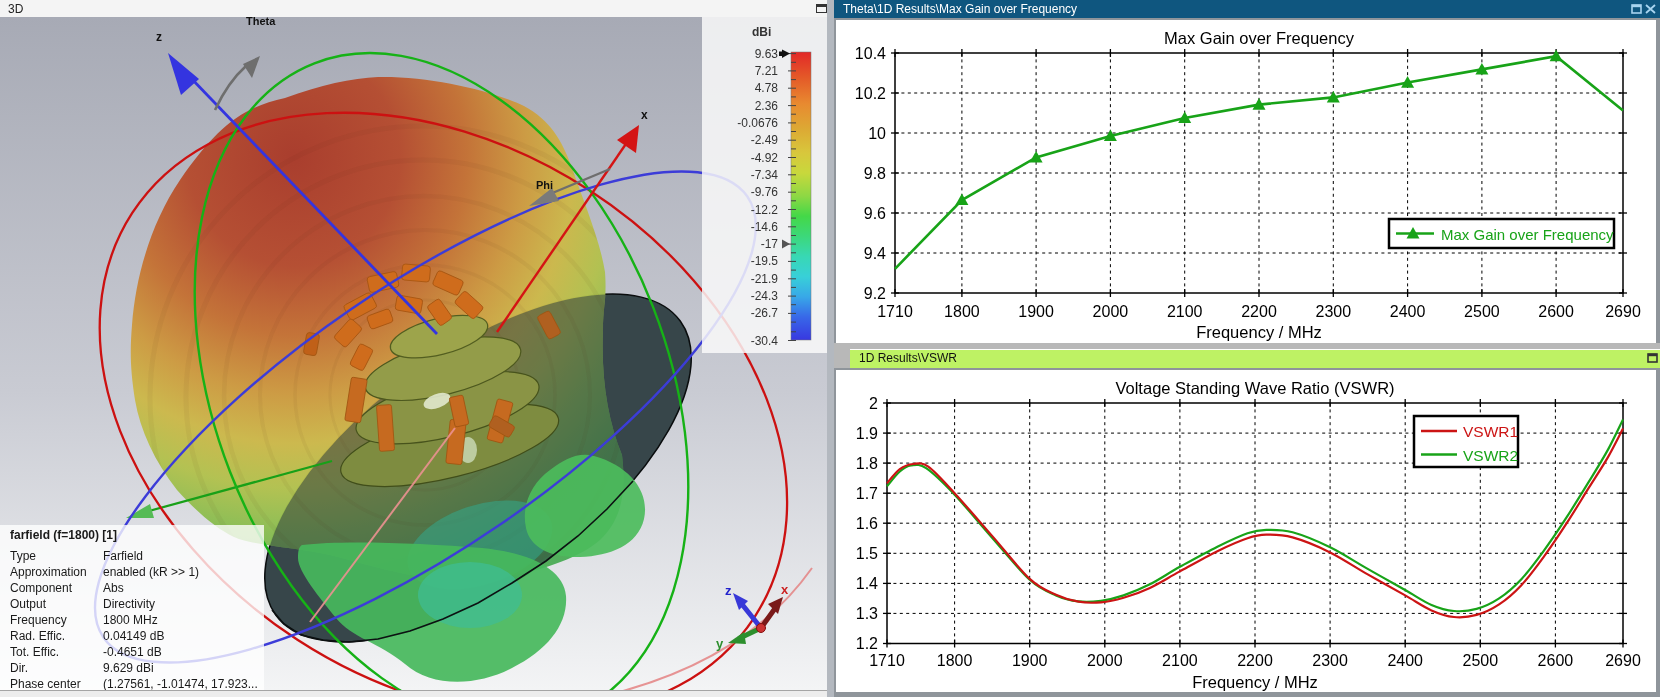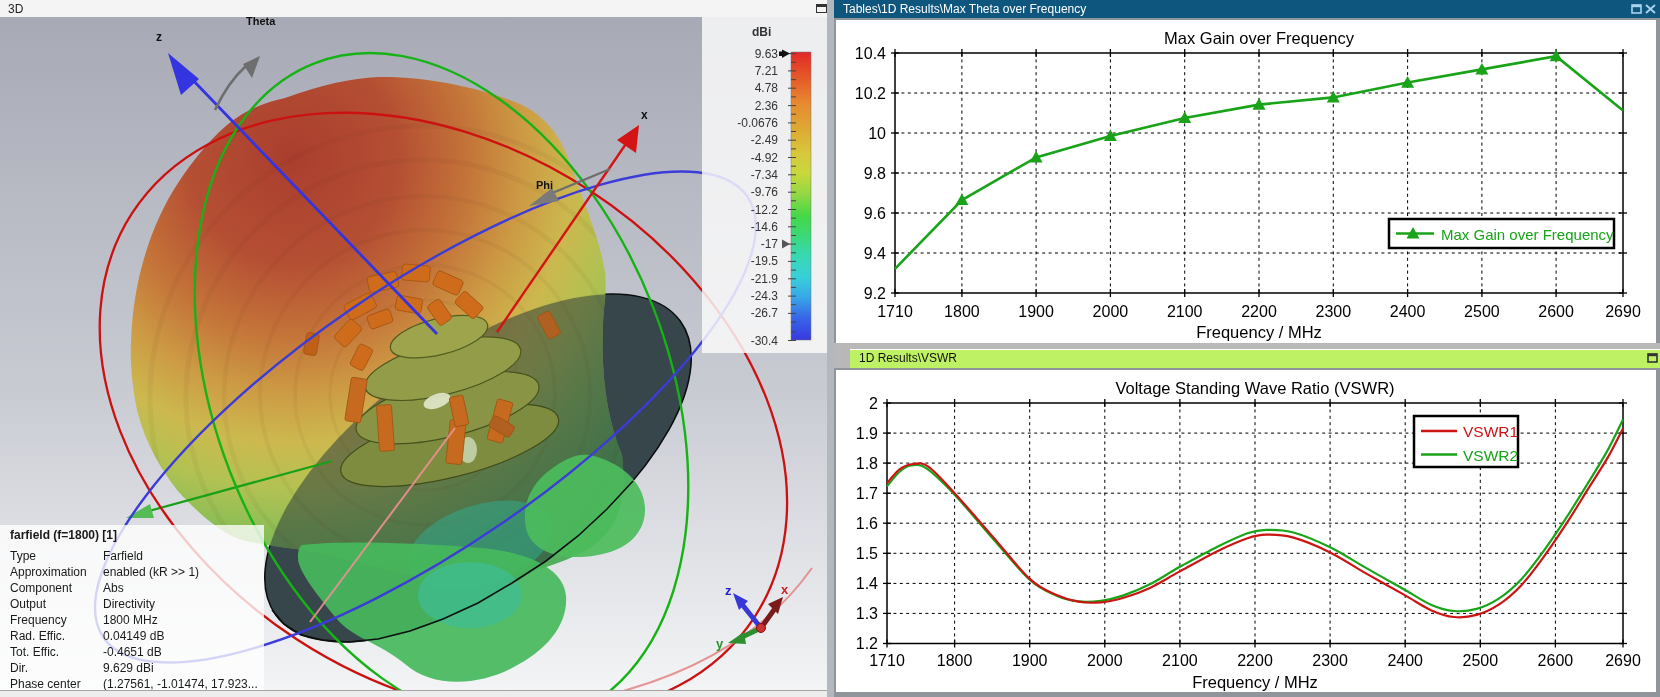--- a/index.html
+++ b/index.html
@@ -255,21 +255,21 @@
   <rect x="779" y="51.5" width="4" height="4.5" fill="#111"></rect>
   <polygon points="782,239.5 790,244.1 782,248.5" fill="#555"></polygon>
  </svg>
  <div class="abs" style="left:0;top:690px;width:833px;height:7px;background:#ededed;border-top:1px solid #a5a5a5;"></div>
 </div>
 
 <div class="abs" style="left:827px;top:0;width:7px;height:697px;background:#b3b8bf;"></div>
 
 <div class="abs" style="left:834px;top:0;width:826px;height:347px;background:#b8b8b8;">
  <div class="abs" style="left:0;top:0;width:826px;height:18px;background:#0f567f;">
-  <div class="abs" style="left:9px;top:2px;font-size:12px;color:#fff;">Tables\1D Results\Max Theta over Frequency</div>
+  <div class="abs" style="left:9px;top:2px;font-size:12px;color:#fff;">Theta\1D Results\Max Gain over Frequency</div>
   <svg class="abs" style="right:18px;top:4px;" width="11" height="10">
         <rect x="1" y="1" width="9" height="8" fill="none" stroke="#a8d4f0" stroke-width="1.6"></rect>
         <line x1="1" y1="2" x2="10" y2="2" stroke="#a8d4f0" stroke-width="2.4"></line>
       </svg>
   <svg class="abs" style="right:4px;top:4px;" width="11" height="10">
         <path d="M1,1 L10,9 M10,1 L1,9" stroke="#a8d4f0" stroke-width="1.8"></path>
       </svg>
  </div>
  <svg class="abs" style="left:0;top:18px;" width="826" height="325" viewBox="834 18 826 325">
   <rect x="834" y="18" width="826" height="325" fill="#8f959b"></rect>

